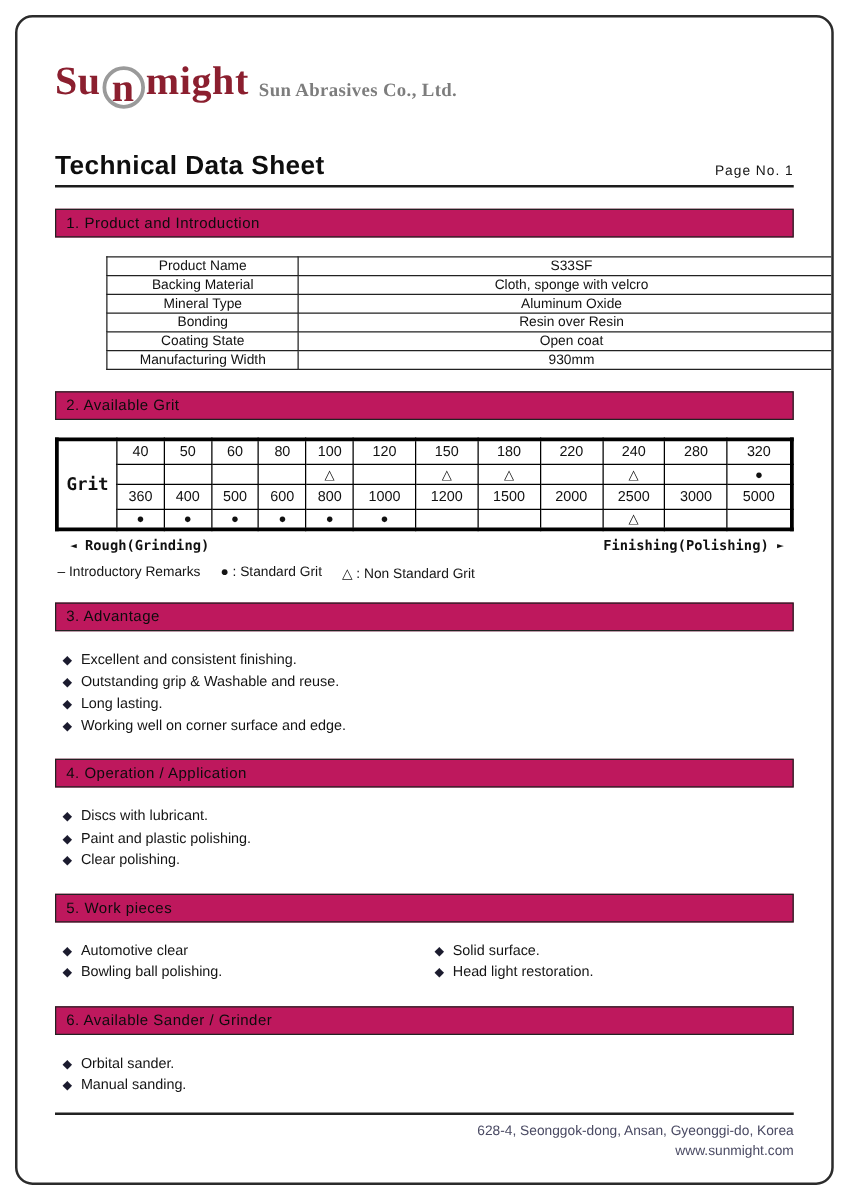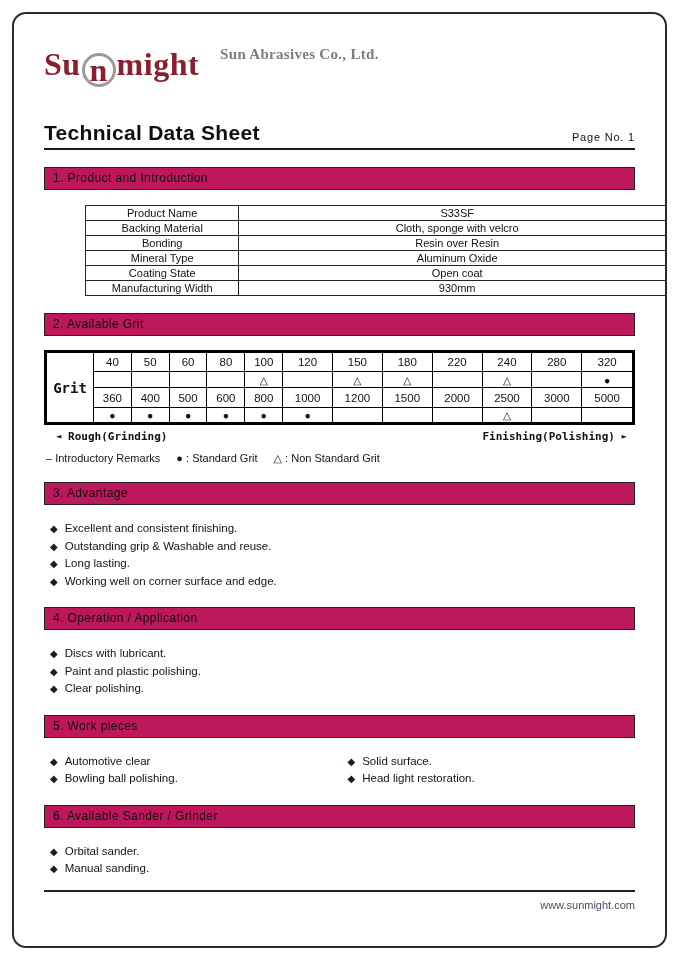--- a/index.html
+++ b/index.html
@@ -18,21 +18,21 @@
     border-radius: 14px;
     background: #fff;
   }
   .inner {
     height: 100%;
     padding: 32px 30px 0 30px;
     overflow: hidden;
   }
 
   
-  .logo-row { display: flex; align-items: flex-start; gap: 13px; }
+  .logo-row { display: flex; align-items: flex-end; }
   .logo-text {
     font-family: "Liberation Serif", serif;
     font-weight: bold;
     font-size: 32px;
     line-height: 36px;
     color: #8b1f2f;
     letter-spacing: 0.5px;
     white-space: nowrap;
   }
   .logo-circle {
@@ -190,26 +190,26 @@
       <tbody>
         <tr>
           <td class="label-col">Product Name</td>
           <td>S33SF</td>
         </tr>
         <tr>
           <td class="label-col">Backing Material</td>
           <td>Cloth, sponge with velcro</td>
         </tr>
         <tr>
+          <td class="label-col">Mineral Type</td>
+          <td>Aluminum Oxide</td>
+        </tr>
+        <tr>
           <td class="label-col">Bonding</td>
           <td>Resin over Resin</td>
-        </tr>
-        <tr>
-          <td class="label-col">Mineral Type</td>
-          <td>Aluminum Oxide</td>
         </tr>
         <tr>
           <td class="label-col">Coating State</td>
           <td>Open coat</td>
         </tr>
         <tr>
           <td class="label-col">Manufacturing Width</td>
           <td>930mm</td>
         </tr>
       </tbody>
@@ -360,17 +360,18 @@
           <span class="diamond">◆</span>
           <span>Orbital sander.</span>
         </div>
       <div class="bullet-item">
           <span class="diamond">◆</span>
           <span>Manual sanding.</span>
         </div>
     </div>
 
     <div class="footer">
+      <div>628-4, Seonggok-dong, Ansan, Gyeonggi-do, Korea</div>
       <div>www.sunmight.com</div>
     </div>
 
   </div>
 </div>
 
 </body></html>

